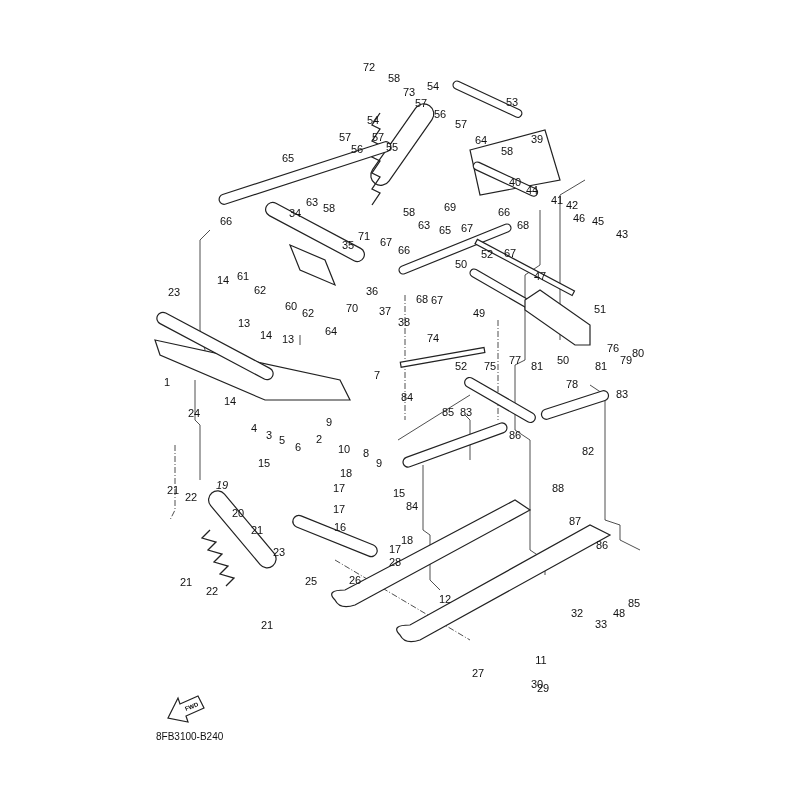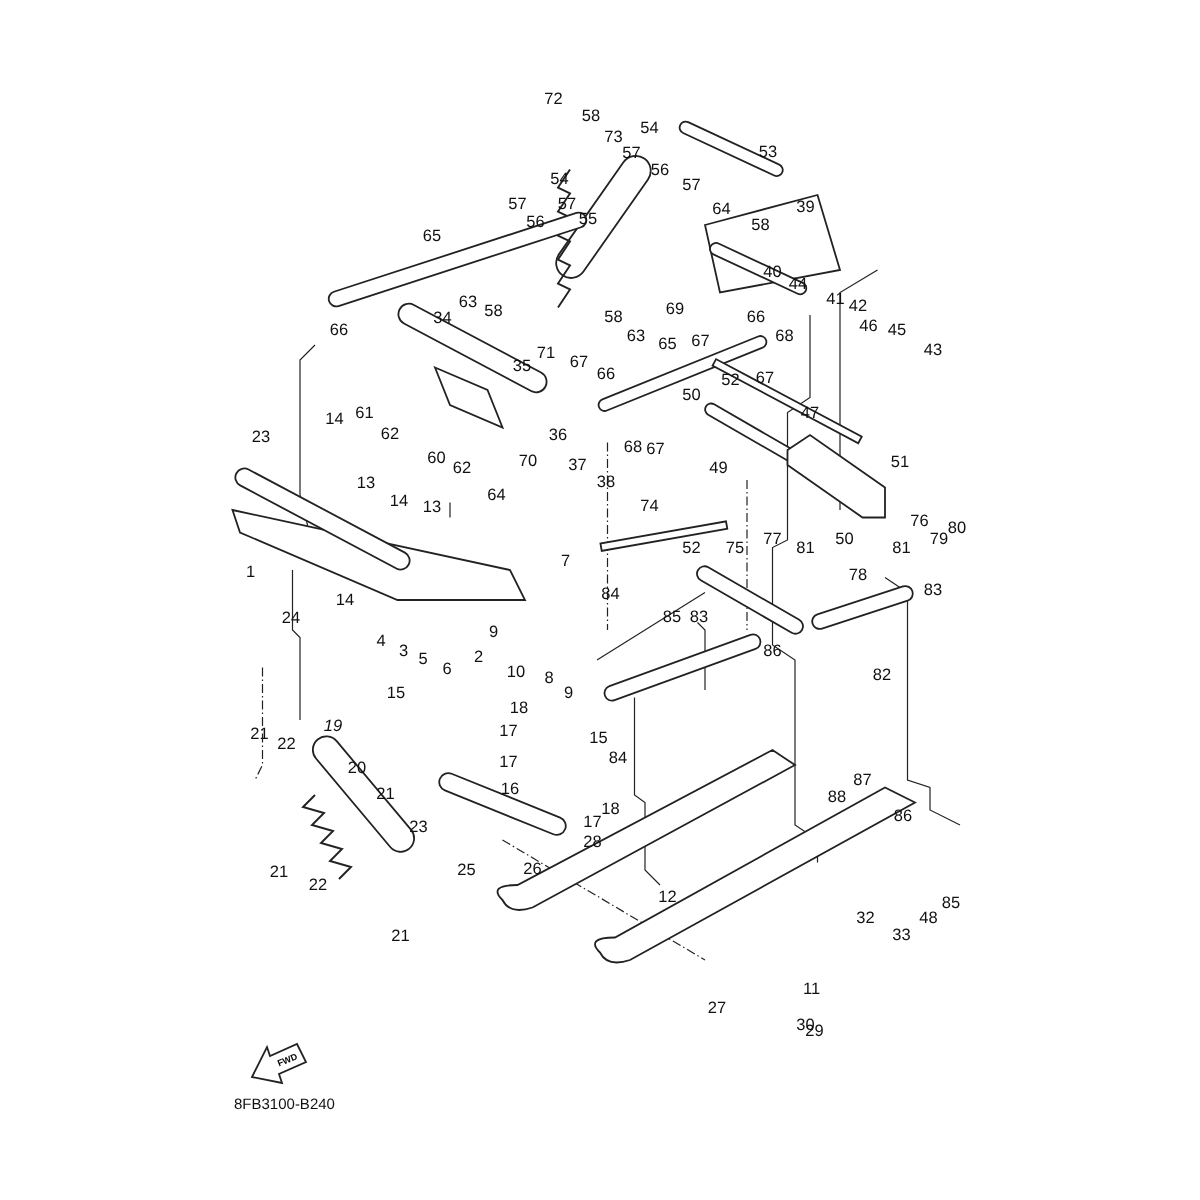--- a/index.html
+++ b/index.html
@@ -195,21 +195,21 @@
       <div class="lbl" style="left: 238px; top: 513px;">20</div>
       <div class="lbl" style="left: 257px; top: 530px;">21</div>
       <div class="lbl" style="left: 279px; top: 552px;">23</div>
       <div class="lbl" style="left: 186px; top: 582px;">21</div>
       <div class="lbl" style="left: 212px; top: 591px;">22</div>
       <div class="lbl" style="left: 311px; top: 581px;">25</div>
       <div class="lbl" style="left: 355px; top: 580px;">26</div>
       <div class="lbl" style="left: 395px; top: 562px;">28</div>
       <div class="lbl" style="left: 267px; top: 625px;">21</div>
       <div class="lbl" style="left: 445px; top: 599px;">12</div>
-      <div class="lbl" style="left: 558px; top: 532px;">88</div>
+      <div class="lbl" style="left: 558px; top: 488px;">88</div>
       <div class="lbl" style="left: 575px; top: 521px;">87</div>
       <div class="lbl" style="left: 602px; top: 545px;">86</div>
       <div class="lbl" style="left: 634px; top: 603px;">85</div>
       <div class="lbl" style="left: 577px; top: 613px;">32</div>
       <div class="lbl" style="left: 619px; top: 613px;">48</div>
       <div class="lbl" style="left: 601px; top: 624px;">33</div>
       <div class="lbl" style="left: 541px; top: 660px;">11</div>
       <div class="lbl" style="left: 478px; top: 673px;">27</div>
       <div class="lbl" style="left: 515px; top: 688px; margin-left: 28px;">29</div>
       <div class="lbl" style="left: 537px; top: 684px;">30</div>

